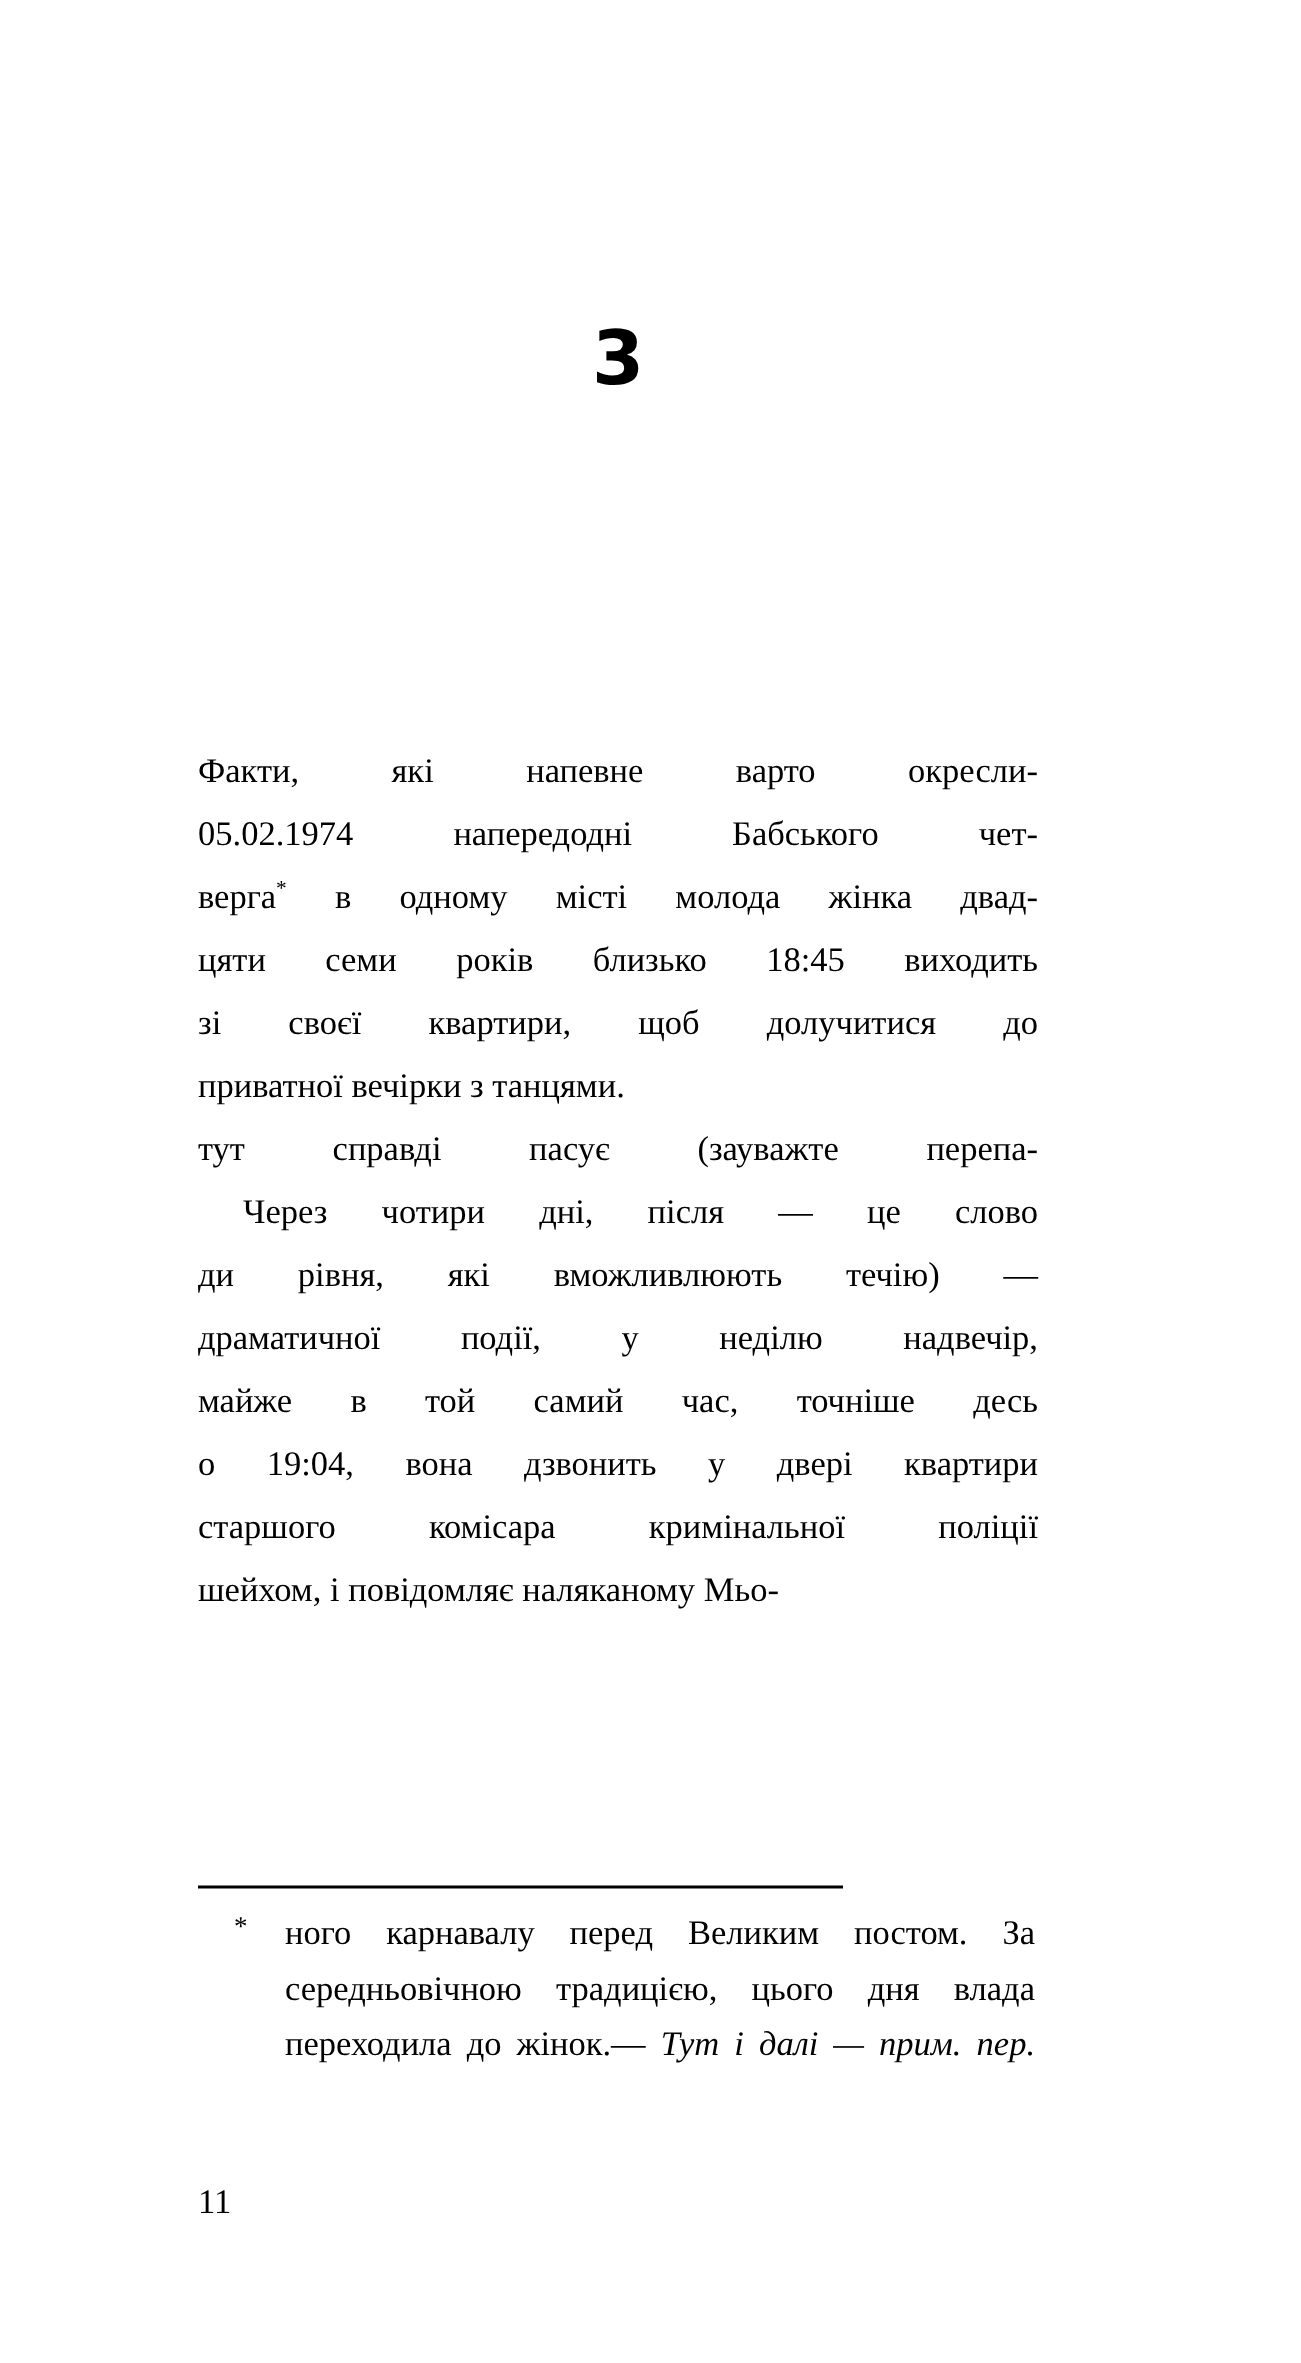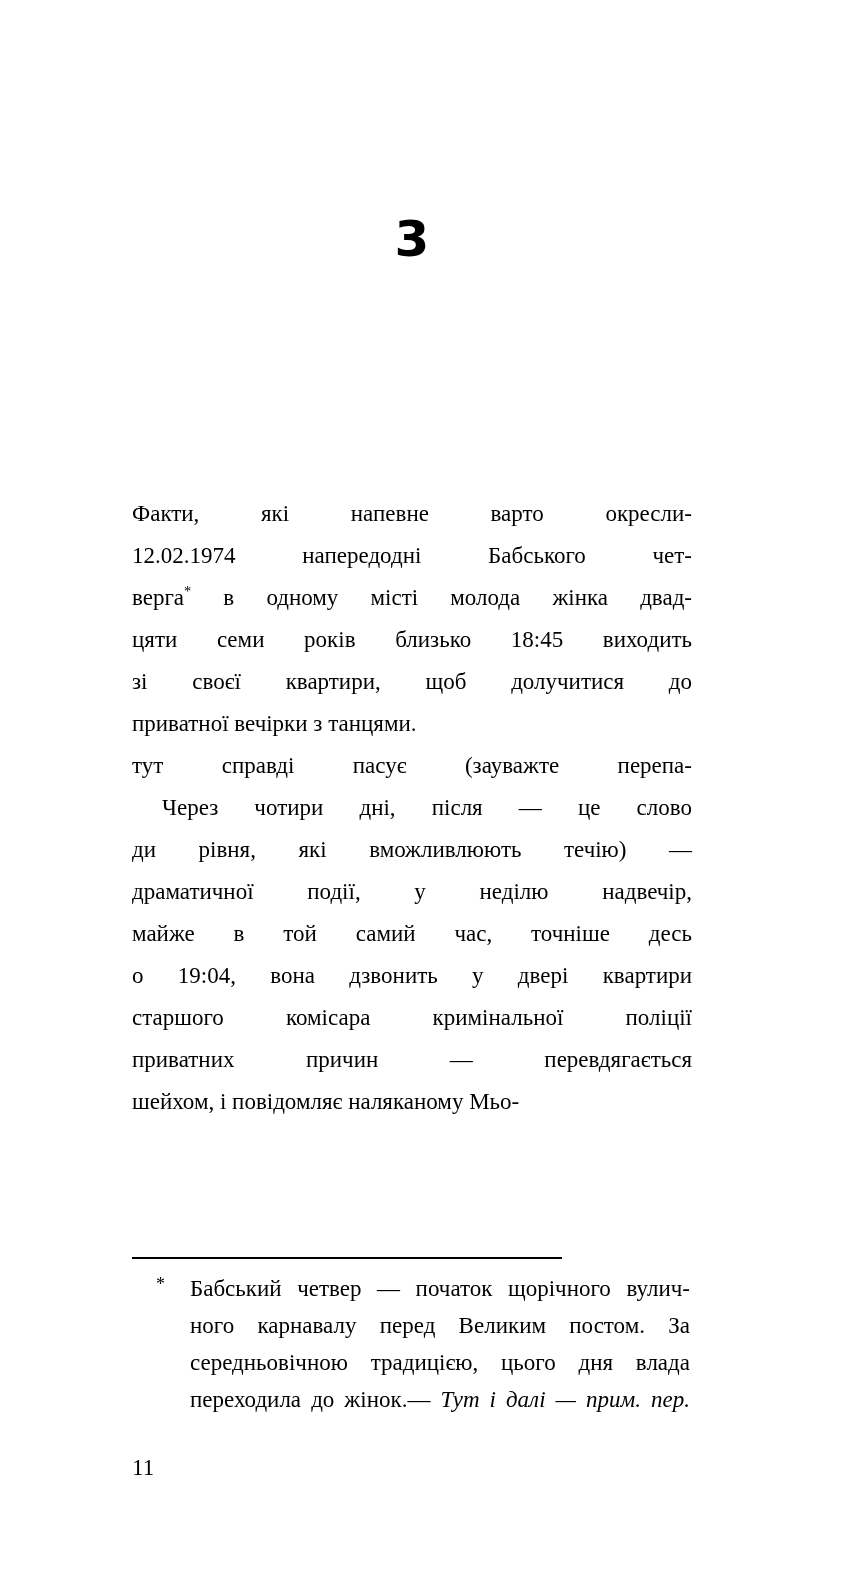--- a/index.html
+++ b/index.html
@@ -99,46 +99,44 @@
 <body>
 
 <div class="page">
 
   <div class="chapter-number">3</div>
 
   <div class="body-text">
 
     <div class="para">
       <div class="body-line">Факти, які напевне варто окресли-</div>
-      <div class="body-line">12.02.1974 напередодні Бабського чет-</div>
+      <div class="body-line">05.02.1974 напередодні Бабського чет-</div>
       <div class="body-line"><span>верга</span><sup class="fn-marker-sup">*</sup><span> в одному місті молода жінка двад-</span></div>
       <div class="body-line">цяти семи років близько 18:45 виходить</div>
       <div class="body-line">зі своєї квартири, щоб долучитися до</div>
       <div class="body-line last">приватної вечірки з танцями.</div>
     </div>
 
     <div class="para">
       <div class="body-line">тут справді пасує (зауважте перепа-</div>
       <div class="body-line indent">Через чотири дні, після — це слово</div>
       <div class="body-line">ди рівня, які вможливлюють течію) —</div>
       <div class="body-line">драматичної події, у неділю надвечір,</div>
       <div class="body-line">майже в той самий час, точніше десь</div>
       <div class="body-line">о 19:04, вона дзвонить у двері квартири</div>
       <div class="body-line">старшого комісара кримінальної поліції</div>
-      <div class="body-line">приватних причин — перевдягається</div>
       <div class="body-line last">шейхом, і повідомляє наляканому Мьо-</div>
     </div>
 
   </div>
 
   <div class="footnote-rule"></div>
 
   <div class="footnote">
     <span class="fn-star">*</span>
-    <div class="fn-line">Бабський четвер — початок щорічного вулич-</div>
     <div class="fn-line">ного карнавалу перед Великим постом. За</div>
     <div class="fn-line">середньовічною традицією, цього дня влада</div>
     <div class="fn-line last"><span>переходила до жінок.— </span><span class="italic">Тут і далі — прим. пер.</span></div>
   </div>
 
   <div class="page-number">11</div>
 
 </div>
 
 </body></html>

